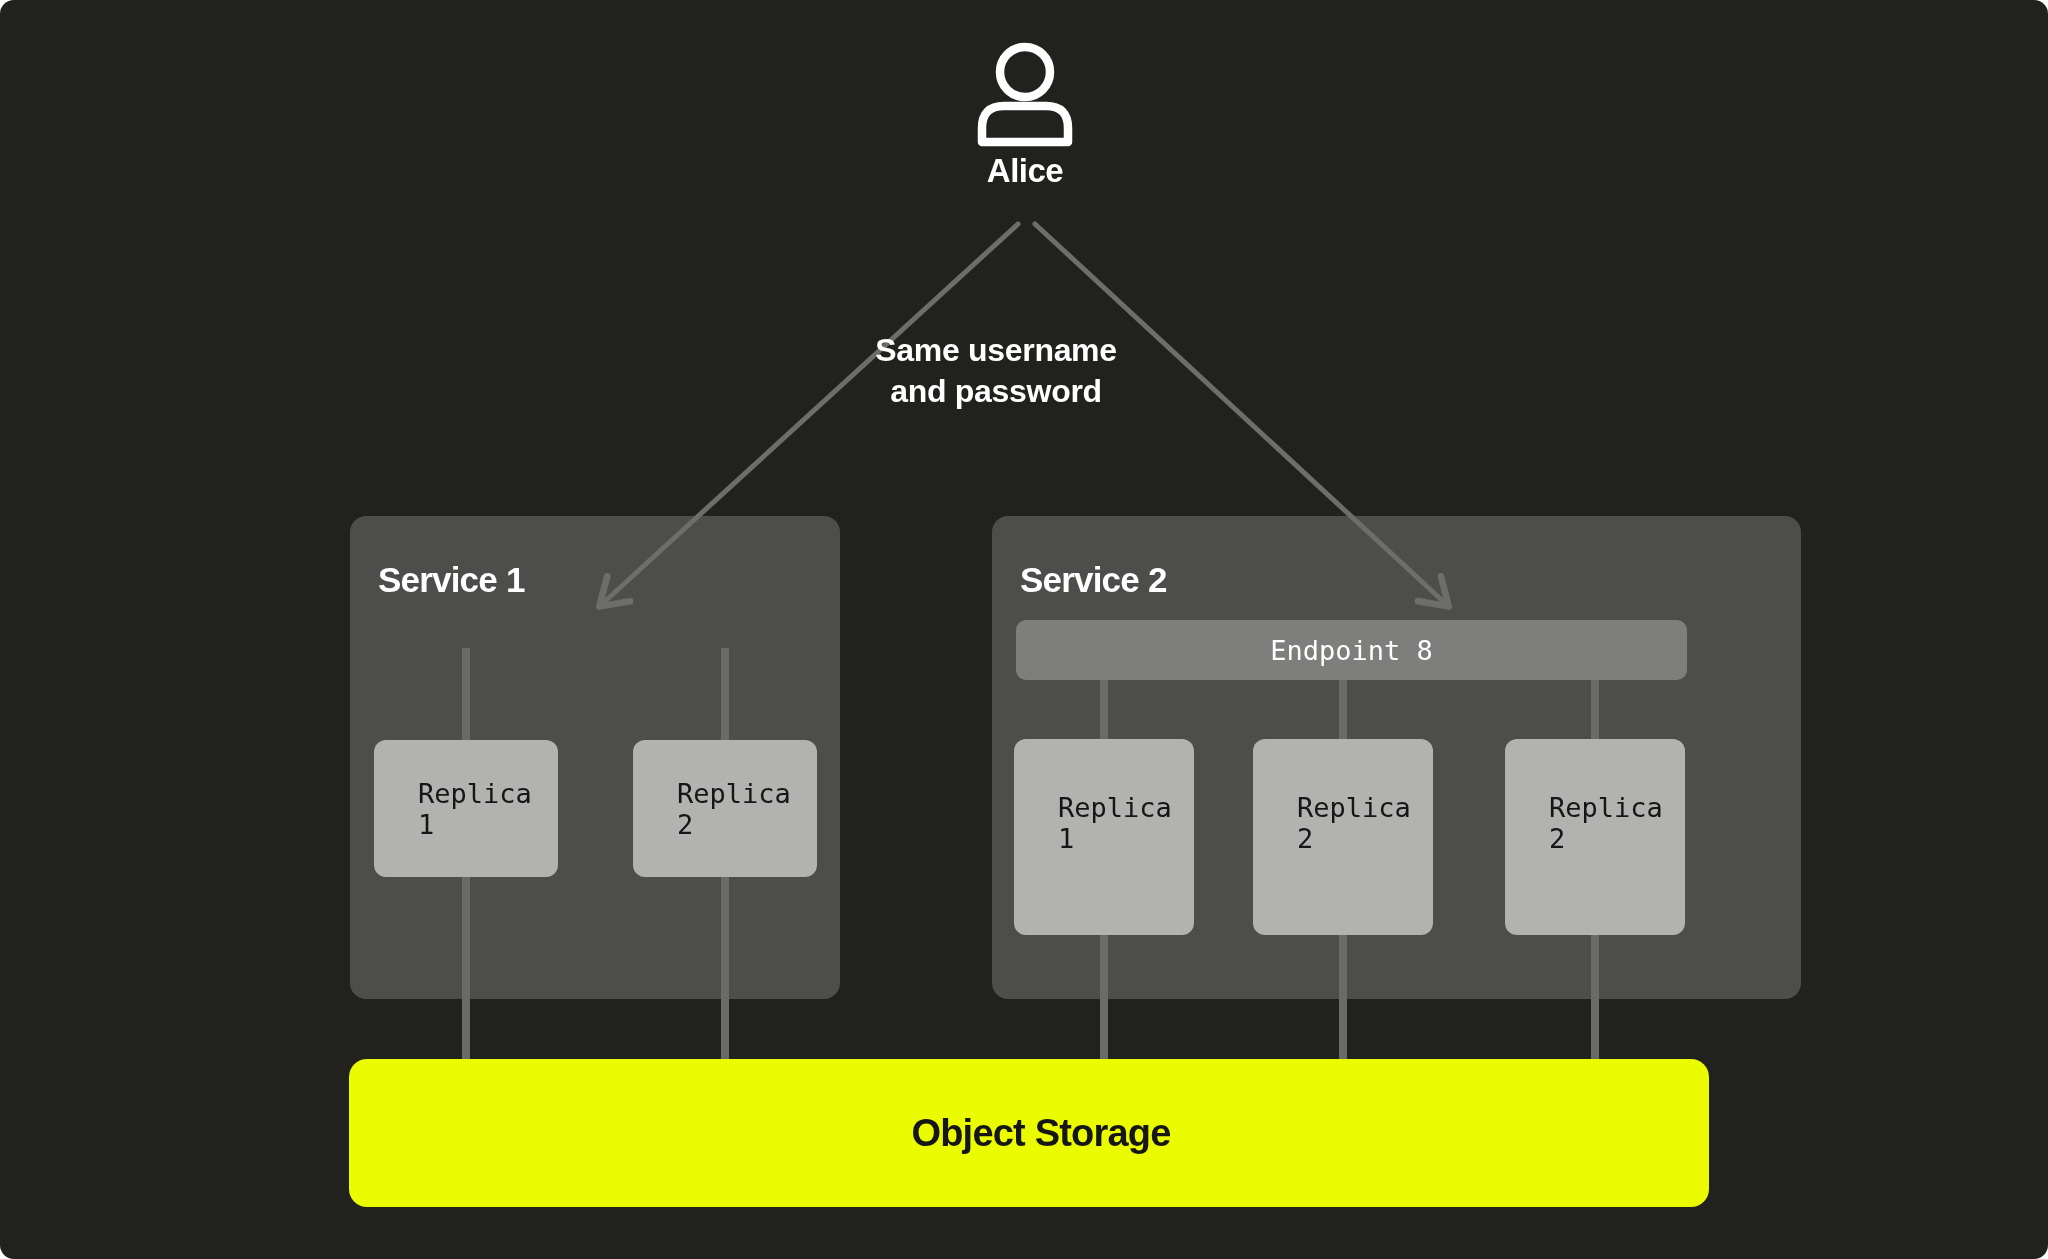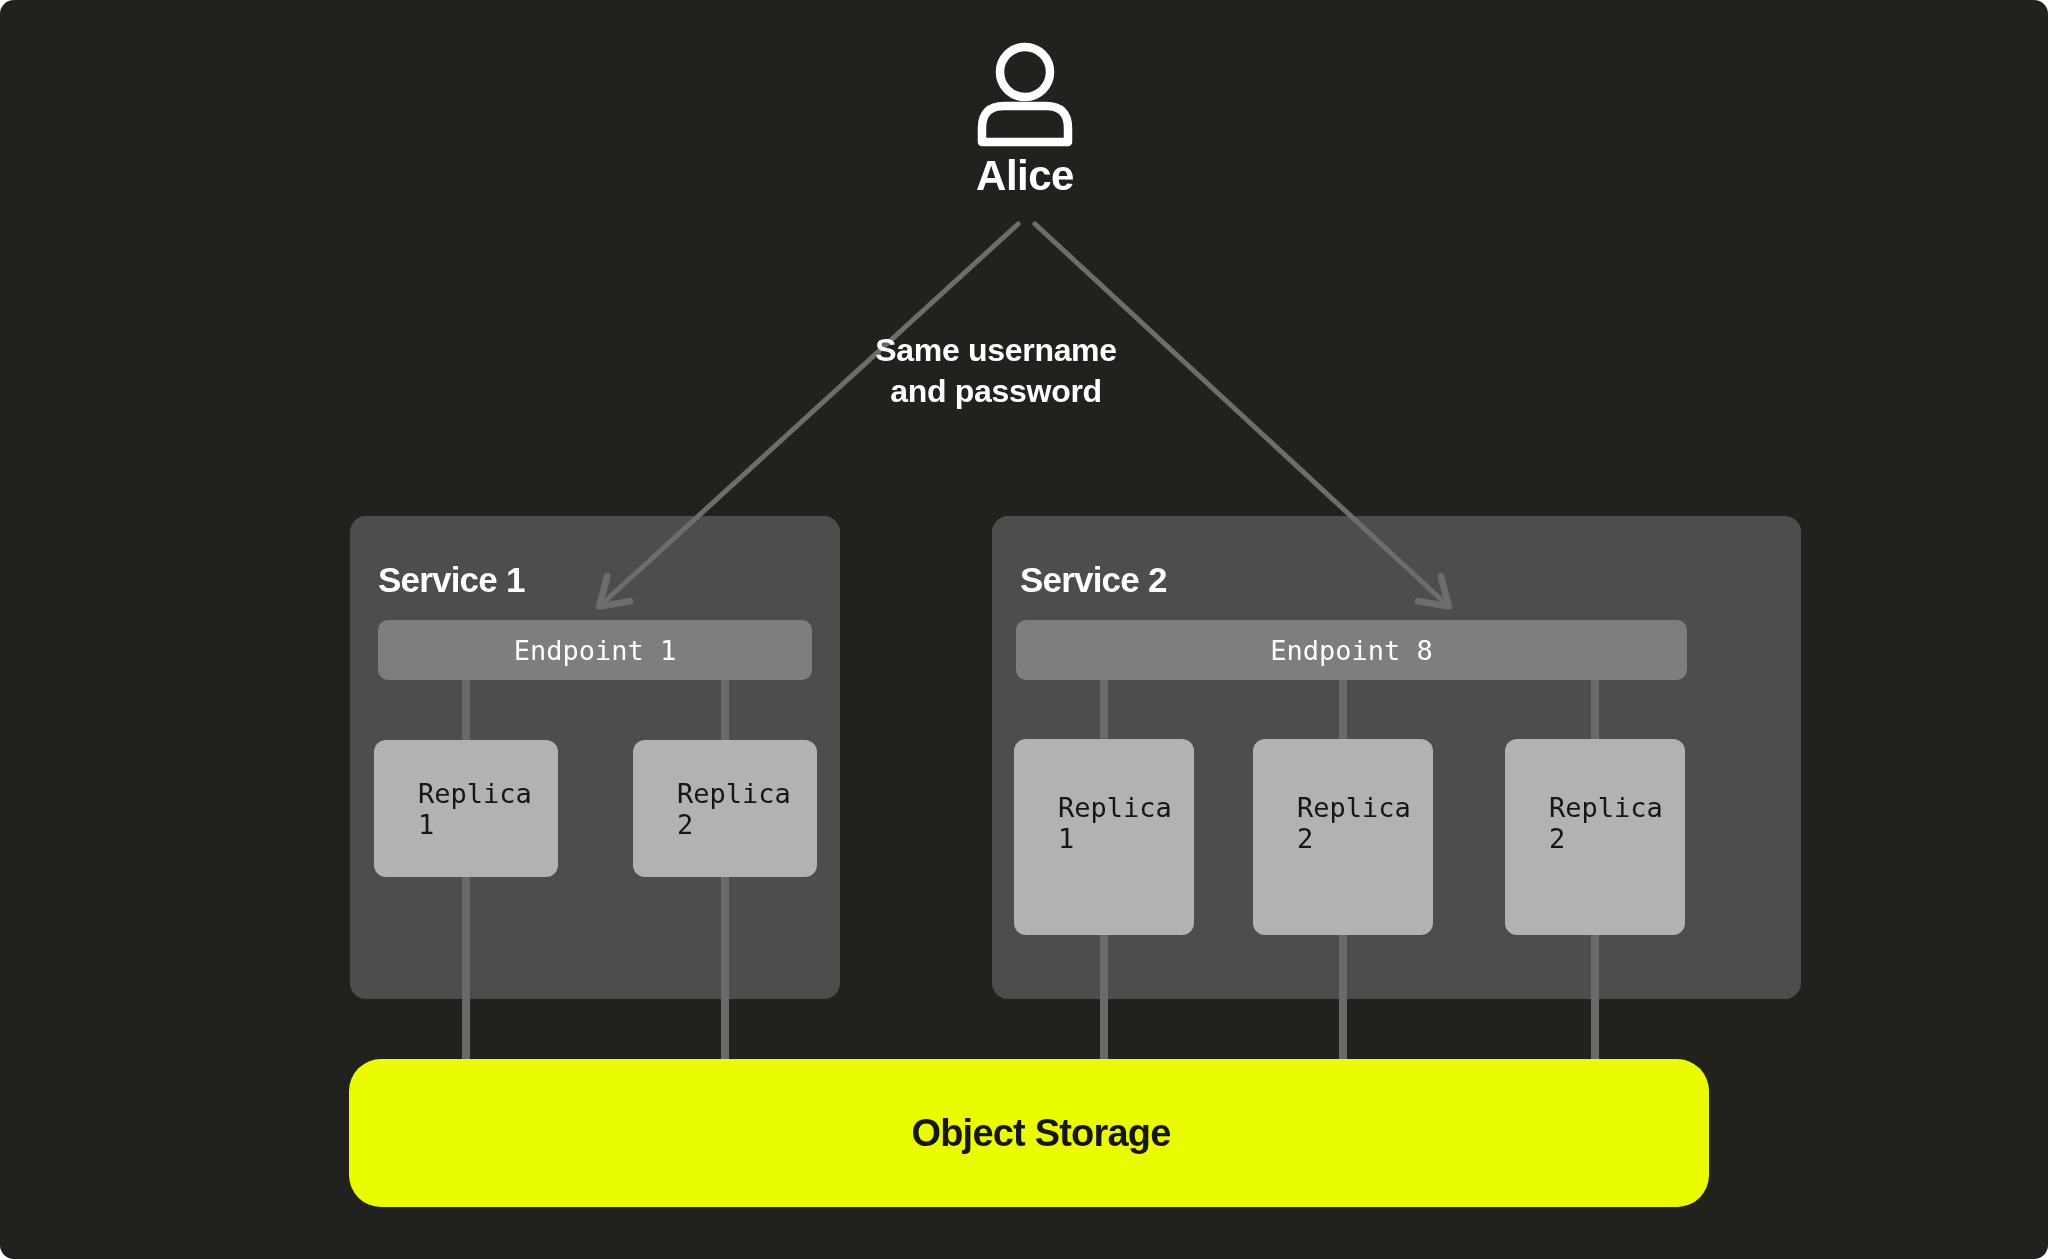--- a/index.html
+++ b/index.html
@@ -22,21 +22,21 @@
     background:var(--panel-background);
     border-radius:14px;
     overflow:hidden;
     font-family:"Liberation Sans", sans-serif;
   }
   
   .user-icon{position:absolute;left:973px;top:36px;width:104px;height:112px;}
   .user-label{
     position:absolute;left:925px;top:152px;width:200px;
     text-align:center;color:var(--text-light);
-    font-size:42px;font-weight:700;letter-spacing:-0.5px;
+    font-size:33px;font-weight:700;letter-spacing:-0.5px;
   }
   
   .annotation{
     position:absolute;left:846px;top:330px;width:300px;
     text-align:center;color:var(--text-light);
     font-size:32px;font-weight:700;line-height:1.28;letter-spacing:-0.3px;
     z-index:5;
   }
   
   .arrows{position:absolute;left:0;top:0;width:2048px;height:1259px;z-index:4;pointer-events:none;}
@@ -76,21 +76,21 @@
   .s2-r3{left:513px;top:223px;width:180px;height:196px;}
   
   .connector{
     position:absolute;top:648px;height:412px;width:8px;z-index:2;
     background:var(--connector-line);
   }
   .c1{left:462px;} .c2{left:721px;} .c3{left:1100px;} .c4{left:1339px;} .c5{left:1591px;}
   
   .storage{
     position:absolute;left:349px;top:1059px;width:1360px;height:148px;z-index:3;
-    background:var(--storage-accent);border-radius:32px;
+    background:var(--storage-accent);border-radius:18px;
     display:flex;align-items:center;justify-content:center;padding-left:24px;
   }
   .storage-label{
     color:var(--text-dark);font-size:38px;font-weight:700;letter-spacing:-0.8px;
   }
 </style>
 </head>
 <body>
 
 <div class="canvas">
@@ -108,21 +108,20 @@
       </marker>
     </defs>
     <line class="arrow-line" x1="1018" y1="224" x2="602" y2="604" marker-end="url(#head)"></line>
     <line class="arrow-line" x1="1035" y1="224" x2="1446" y2="604" marker-end="url(#head)"></line>
   </svg>
 
   <div class="annotation">Same username and password</div>
 
   <div class="service service-1">
     <div class="service-title">Service 1</div>
-    <div class="endpoint">Endpoint 1</div>
     <div class="replica centered s1-r1">Replica 1</div>
     <div class="replica centered s1-r2">Replica 2</div>
   </div>
 
   <div class="service service-2">
     <div class="service-title">Service 2</div>
     <div class="endpoint">Endpoint 8</div>
     <div class="replica top-label s2-r1">Replica 1</div>
     <div class="replica top-label s2-r2">Replica 2</div>
     <div class="replica top-label s2-r3">Replica 2</div>

